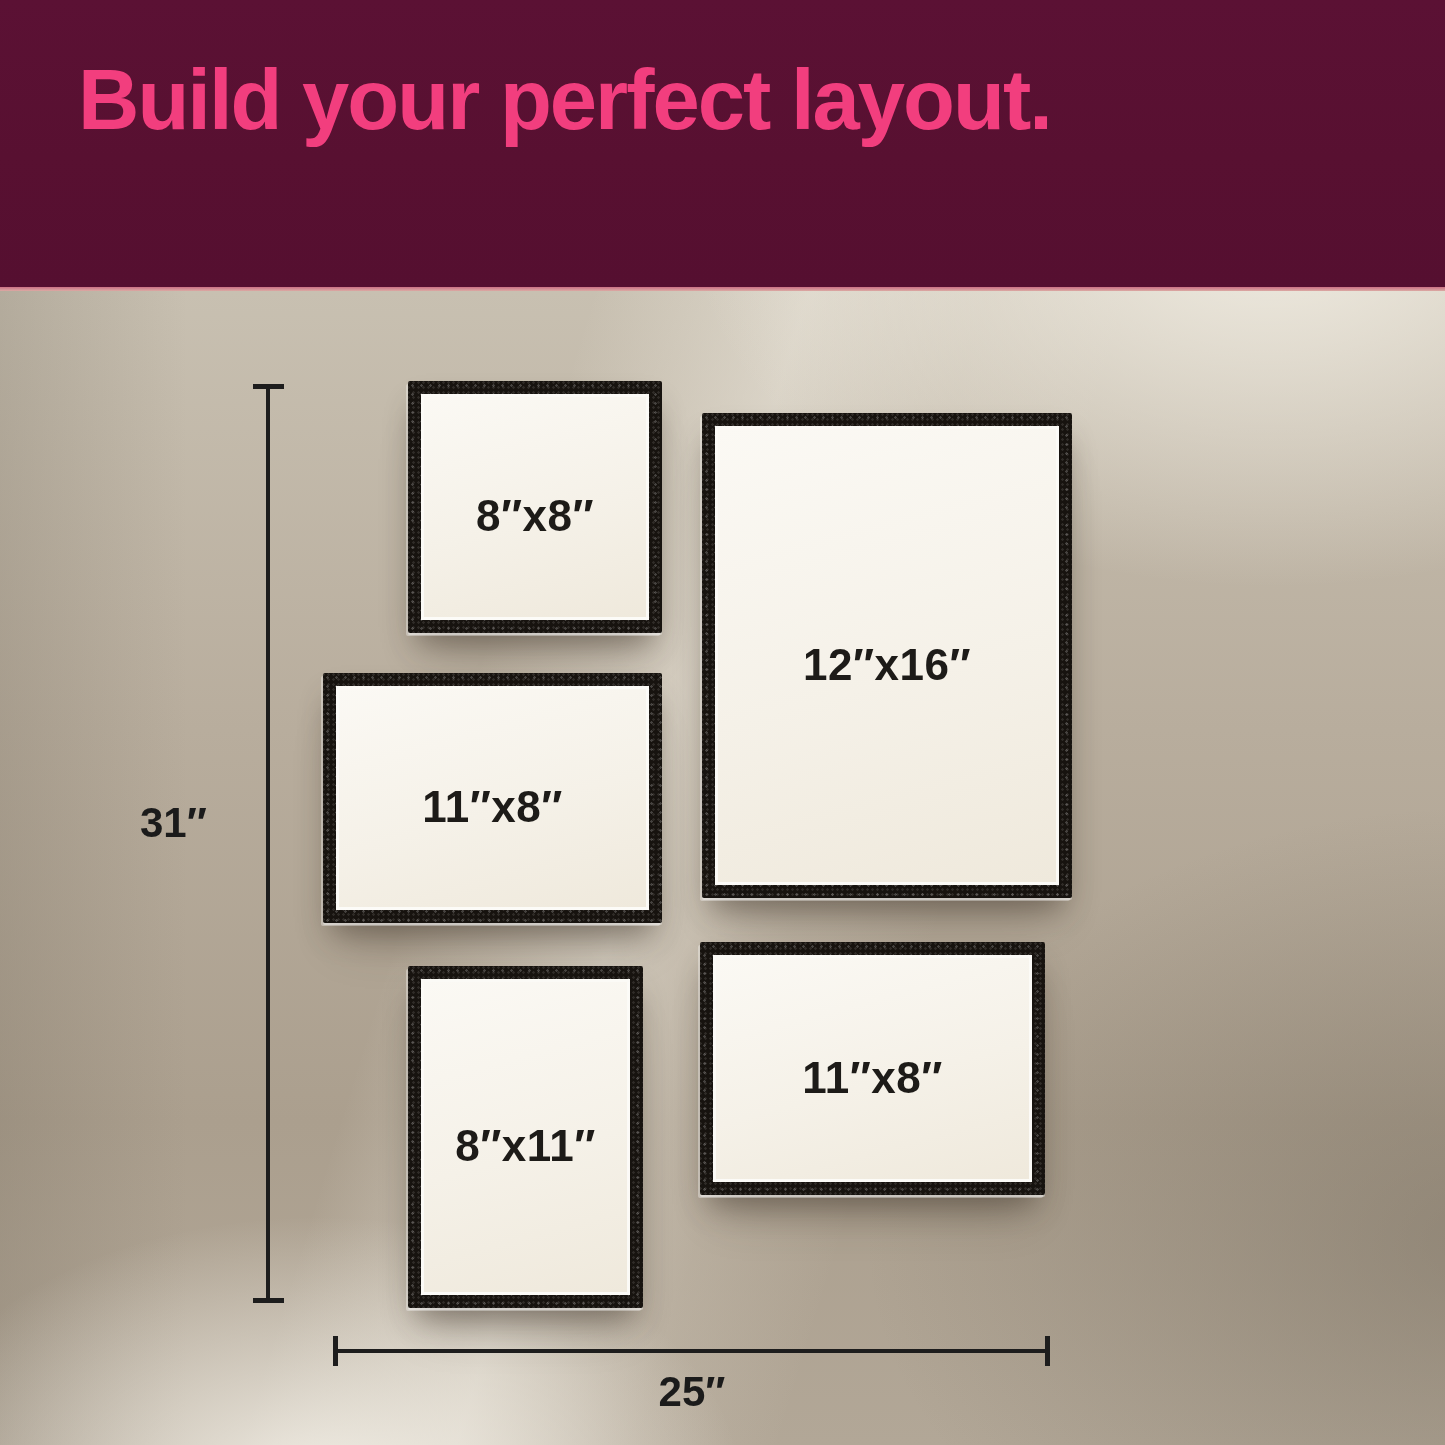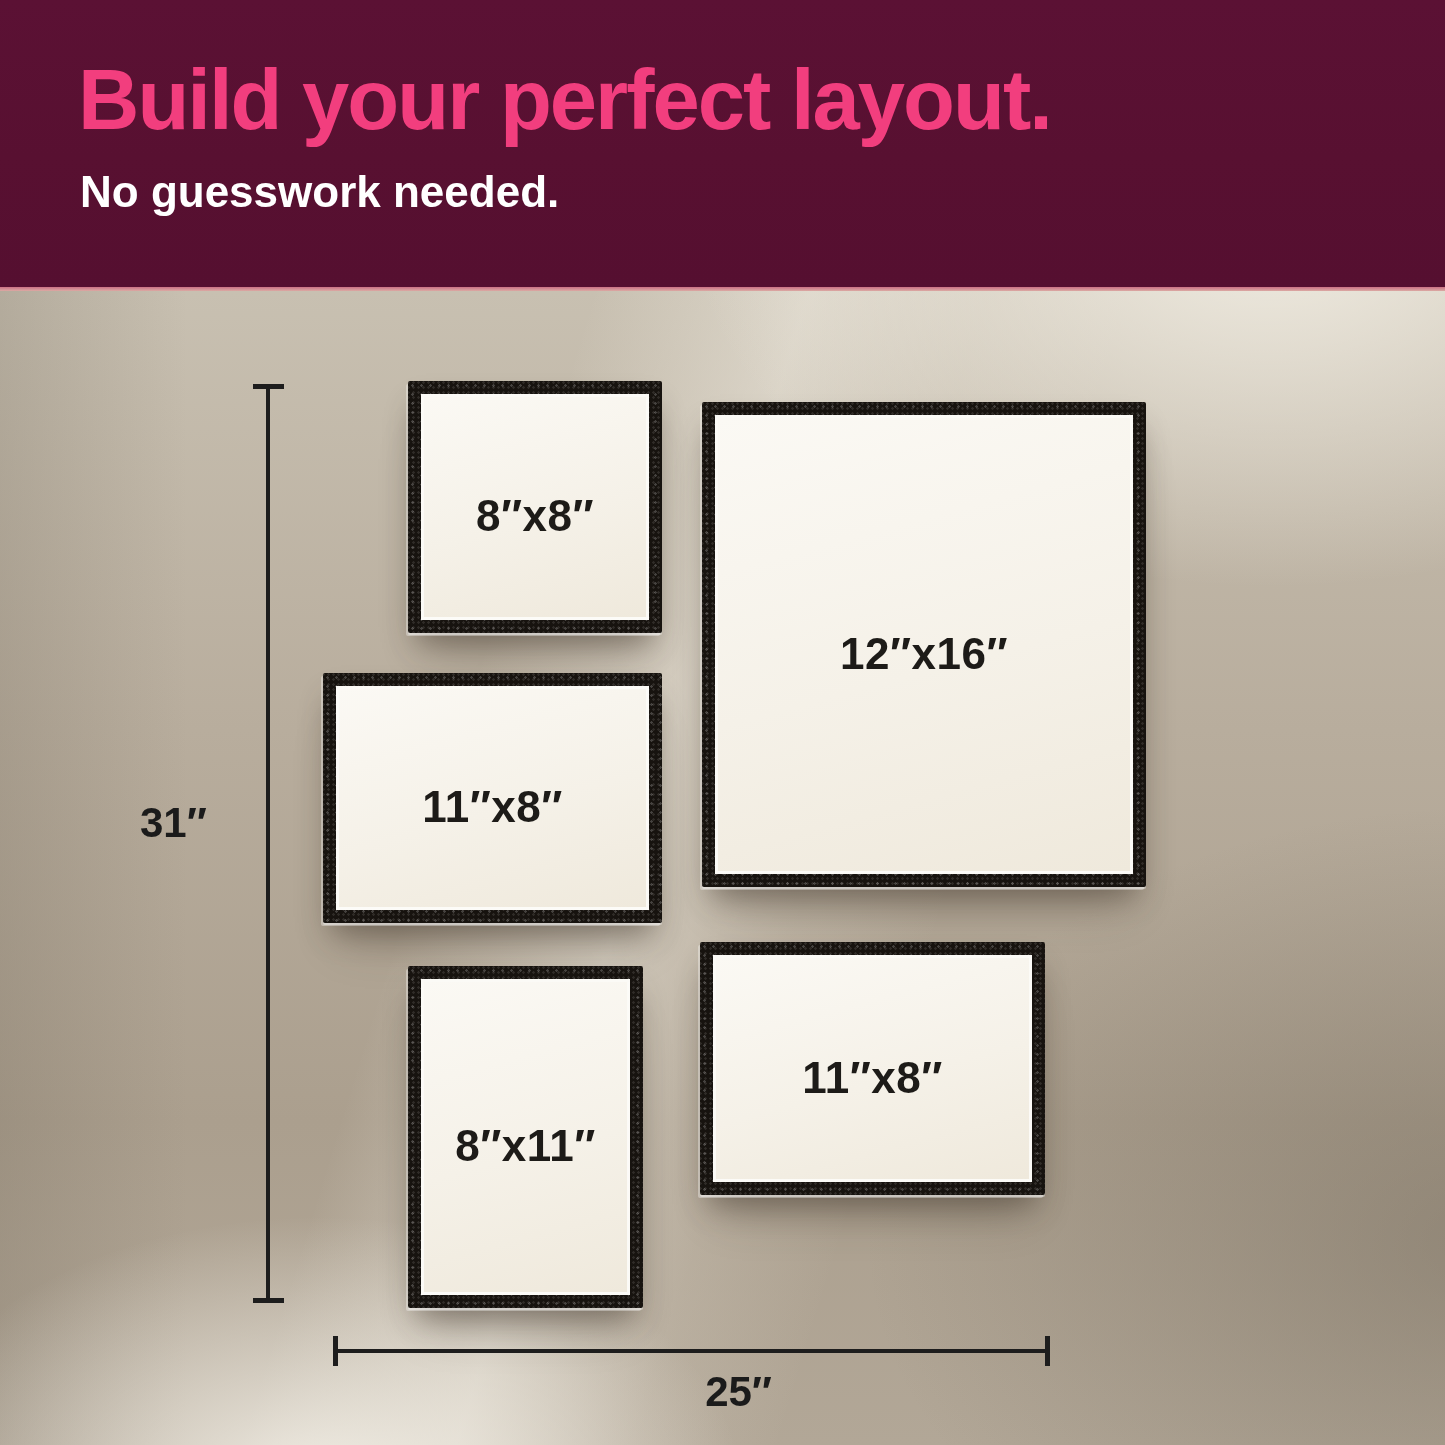--- a/index.html
+++ b/index.html
@@ -60,47 +60,46 @@
   .paper{
     width:100%;height:100%;box-sizing:border-box;
     border:3px solid rgba(252,251,247,.92);
     background:linear-gradient(165deg,#fbf9f4 0%,#f5f1e8 55%,#efe9dc 100%);
     display:flex;align-items:center;justify-content:center;
   }
   .size-label{
     font-size:44px;font-weight:700;color:#1d1b18;letter-spacing:.5px;white-space:nowrap;margin-top:18px;
   }
   .f1{left:408px;top:90px;width:254px;height:252px;}
-  .f2{left:702px;top:111px;width:444px;height:485px;}
+  .f2{left:702px;top:122px;width:370px;height:485px;}
   .f3{left:323px;top:382px;width:339px;height:250px;}
   .f4{left:408px;top:675px;width:235px;height:342px;}
   .f5{left:700px;top:651px;width:345px;height:253px;}
 
   
   .dim{position:absolute;background:#1d1d1d;}
   .dim-line-v{left:266px;top:95px;width:4px;height:916px;}
   .dim-cap-top{left:253px;top:93px;width:31px;height:5px;}
   .dim-cap-bottom{left:253px;top:1007px;width:31px;height:5px;}
   .dim-line-h{left:335px;top:1058px;width:713px;height:4px;}
   .dim-cap-left{left:333px;top:1045px;width:5px;height:30px;}
   .dim-cap-right{left:1045px;top:1045px;width:5px;height:30px;}
   .dim-label{
     position:absolute;font-size:42px;font-weight:700;color:#1b1b1b;line-height:48px;
   }
   .dim-label-v{left:140px;top:508px;width:110px;text-align:left;}
-  .dim-label-h{left:612px;top:1077px;width:160px;text-align:right;}
+  .dim-label-h{left:612px;top:1077px;width:160px;text-align:center;}
 </style>
 </head>
 <body>
 
 <div class="canvas">
 
   <header class="banner">
     <h1 class="headline">Build your perfect layout.</h1>
-    <p class="subheadline">No guesswork needed.</p>
   </header>
   <div class="banner-edge"></div>
 
   <div class="wall">
 
     <div class="frame f1">
       <div class="paper">
         <span class="size-label">8″x8″</span>
       </div>
     </div>

